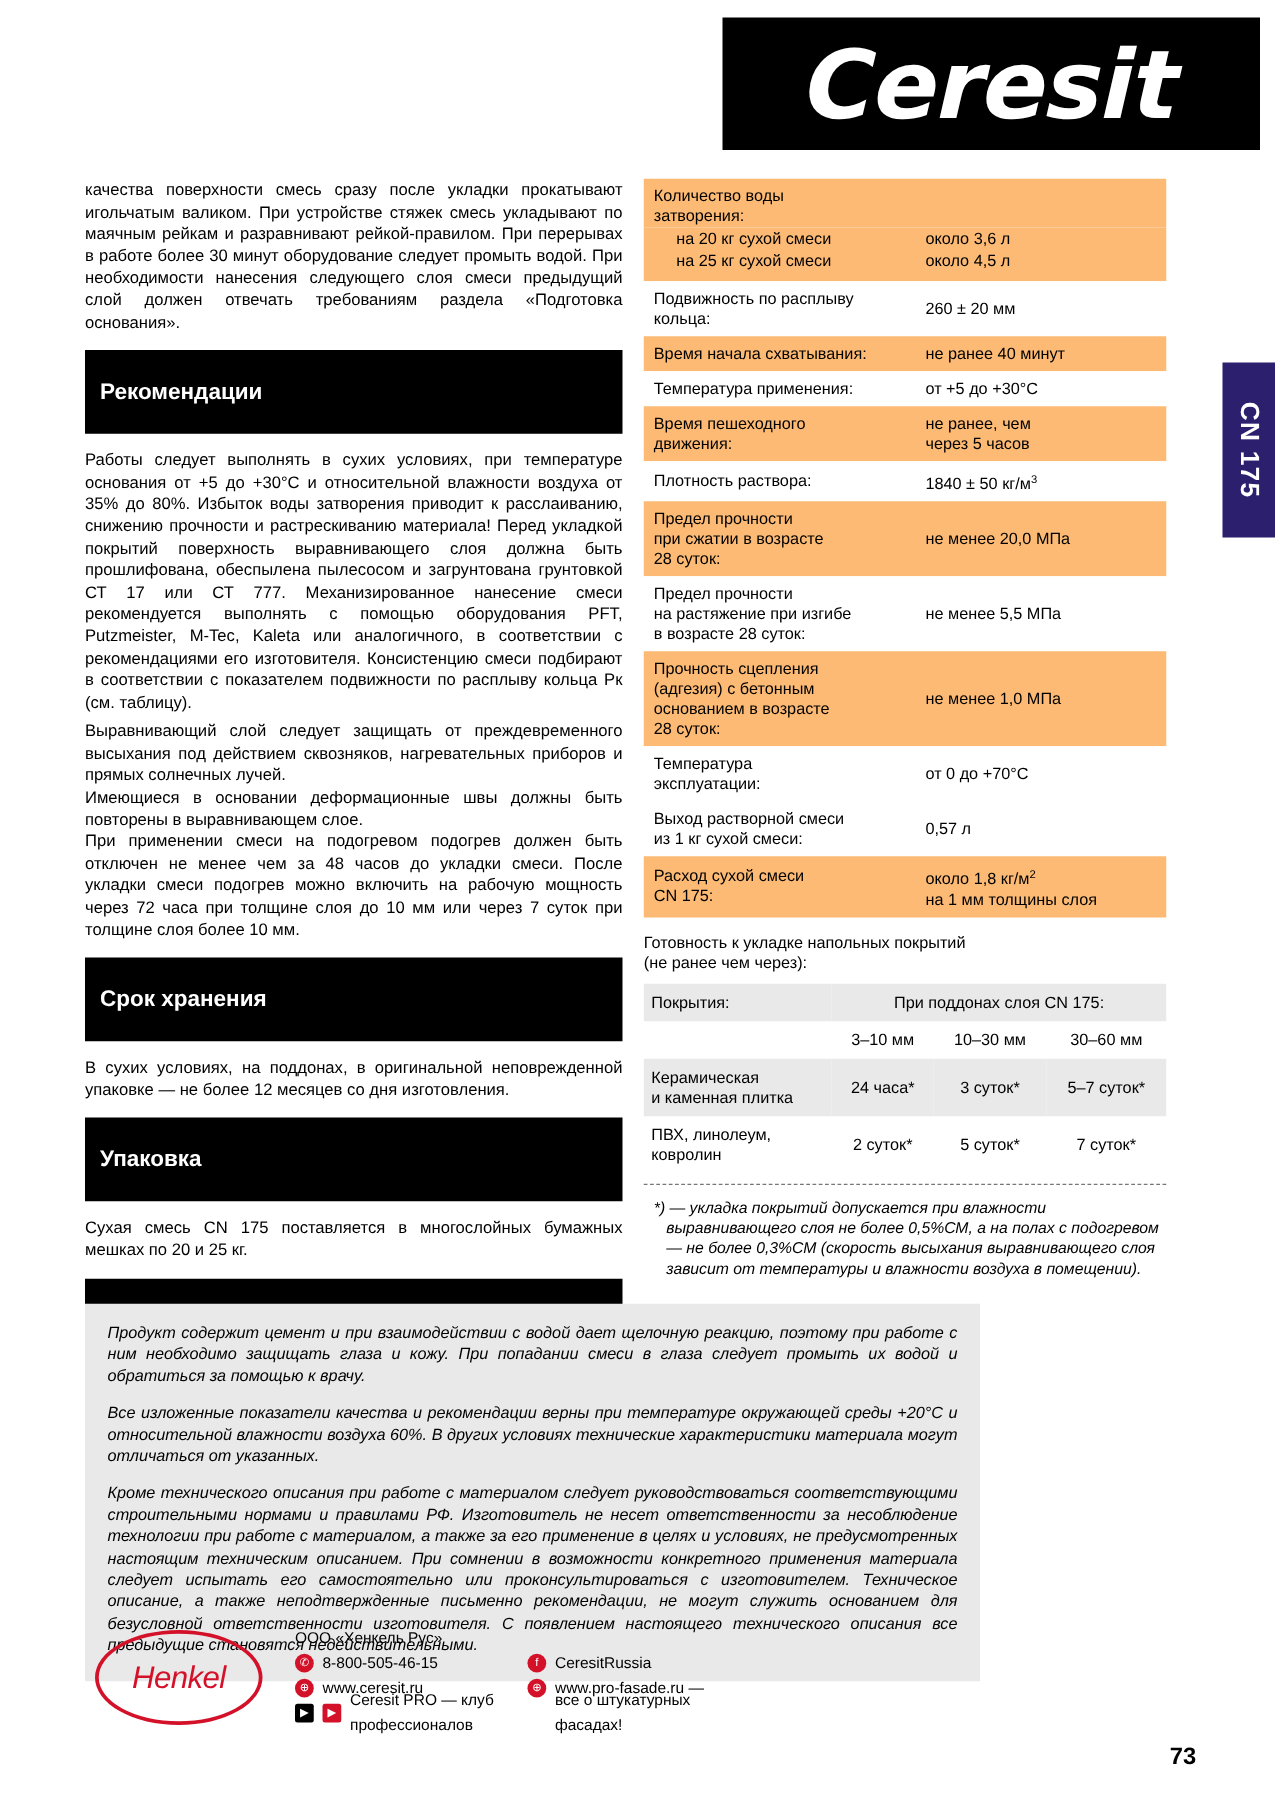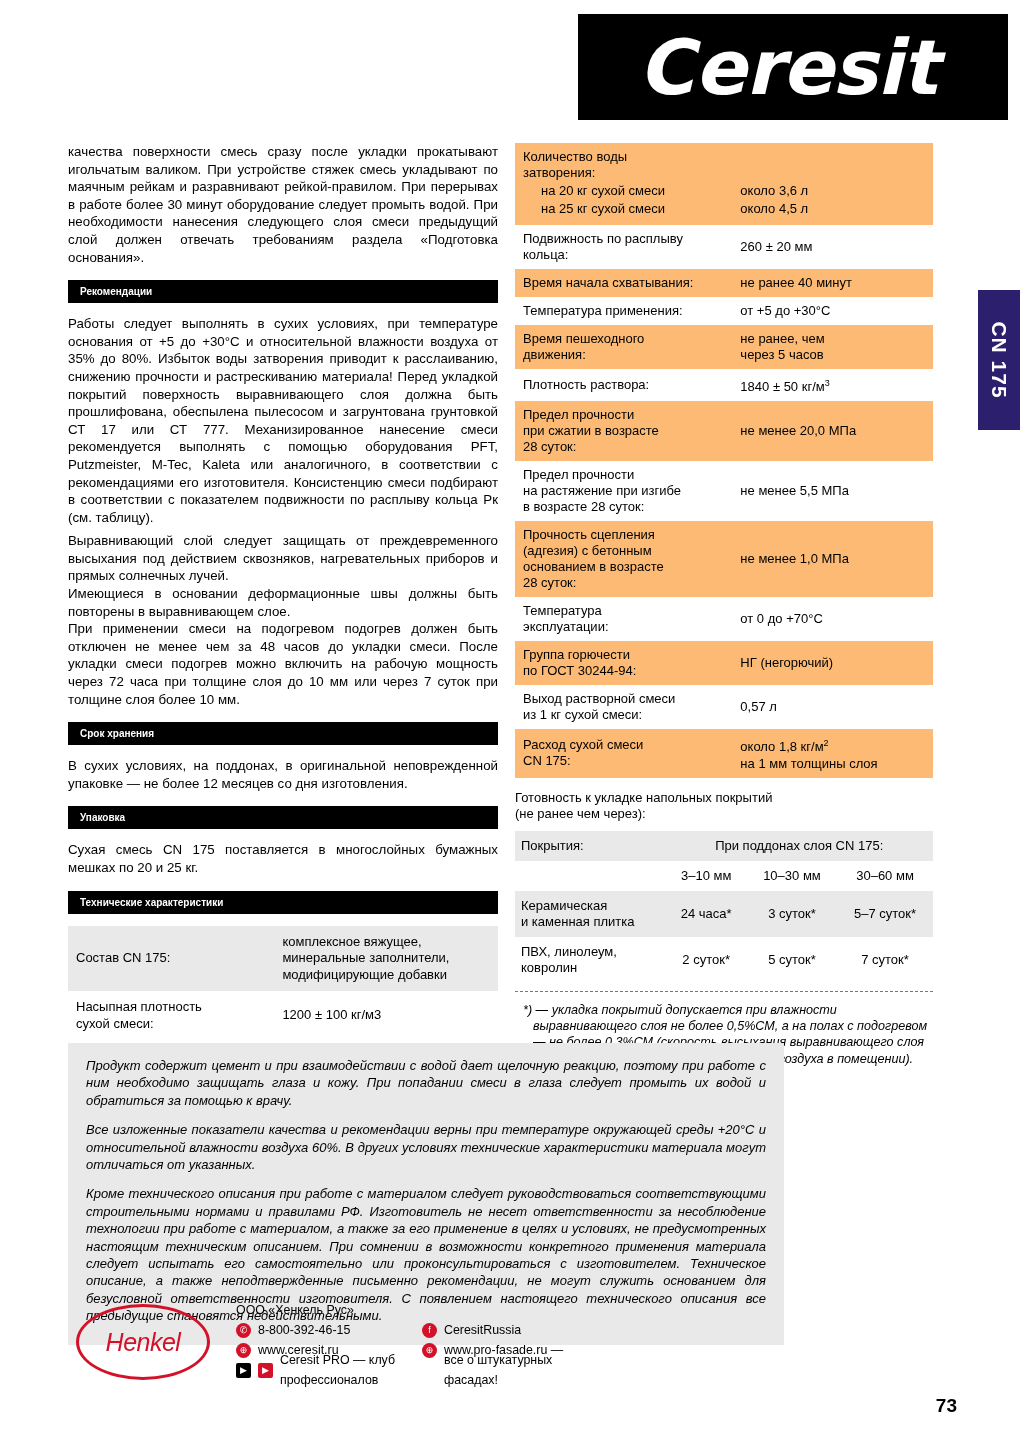--- a/index.html
+++ b/index.html
@@ -78,23 +78,23 @@
   .body-text {
     font-size: 13.3px;
     line-height: 17.6px;
     text-align: justify;
     margin: 0 0 6px 0;
   }
   .body-text.tight { margin-bottom: 0; }
   .section-bar {
     background: #000000;
     color: #ffffff;
-    font-size: 10px;
+    font-size: 18px;
     font-weight: bold;
-    padding: 6px 12px;
+    padding: 23px 12px;
     margin: 14px 0 12px 0;
   }
   
   .prop-table {
     width: 100%;
     border-collapse: collapse;
     font-size: 13px;
   }
   .prop-table td {
     padding: 6px 8px;
@@ -343,25 +343,20 @@
 (адгезия) с бетонным
 основанием в возрасте
 28 суток:</td>
           <td>не менее 1,0 МПа</td>
         </tr>
         <tr class="plain">
           <td class="label" style="white-space:pre-line;">Температура
 эксплуатации:</td>
           <td>от 0 до +70°С</td>
         </tr>
-        <tr class="shade">
-          <td class="label" style="white-space:pre-line;">Группа горючести
-по ГОСТ 30244-94:</td>
-          <td>НГ (негорючий)</td>
-        </tr>
         <tr class="plain">
           <td class="label" style="white-space:pre-line;">Выход растворной смеси
 из 1 кг сухой смеси:</td>
           <td>0,57 л</td>
         </tr>
         <tr class="shade">
           <td class="label" style="white-space:pre-line;">Расход сухой смеси
 CN 175:</td>
           <td>около 1,8 кг/м<sup>2</sup><br>на 1 мм толщины слоя</td>
         </tr>
@@ -417,21 +412,21 @@
       <span>Henkel</span>
     </div>
     <div class="contacts">
       <div class="contact-row">
         <span>ООО «Хенкель Рус»</span>
       </div>
       <div class="contact-cols">
         <div class="cl">
           <div class="contact-row">
             <span class="ic">✆</span>
-            <span>8-800-392-46-15</span>
+            <span>8-800-505-46-15</span>
           </div>
           <div class="contact-row">
             <span class="ic">⊕</span>
             <span>www.ceresit.ru</span>
           </div>
           <div class="contact-row">
             <span class="ic sq">▶</span>
             <span class="ic play">▶</span>
             <span>Ceresit PRO — клуб профессионалов</span>
           </div>

